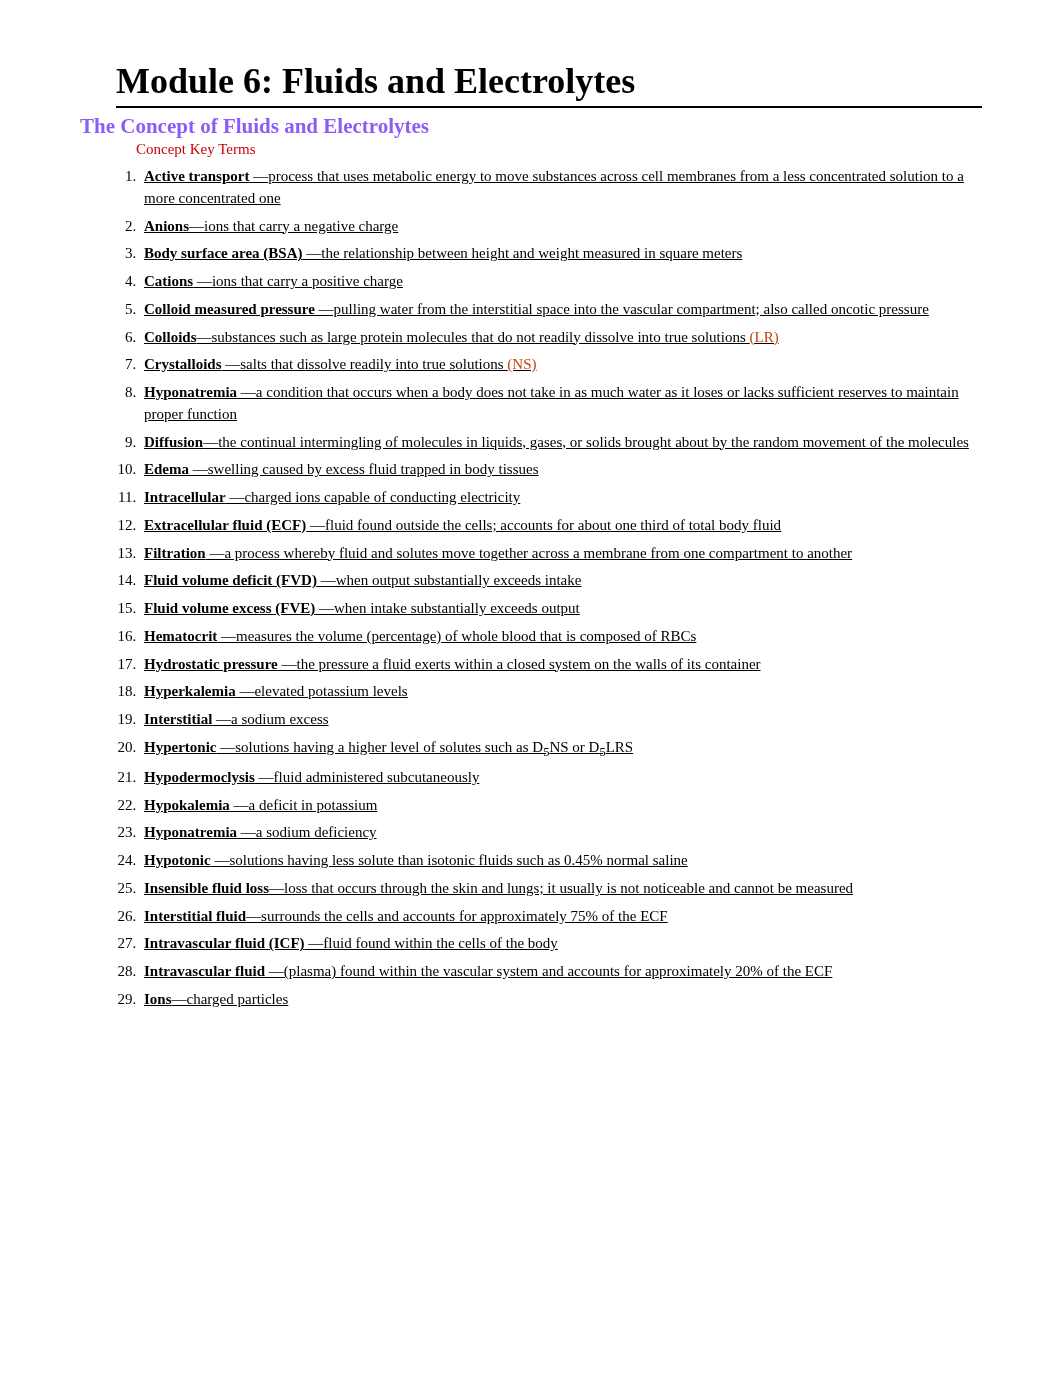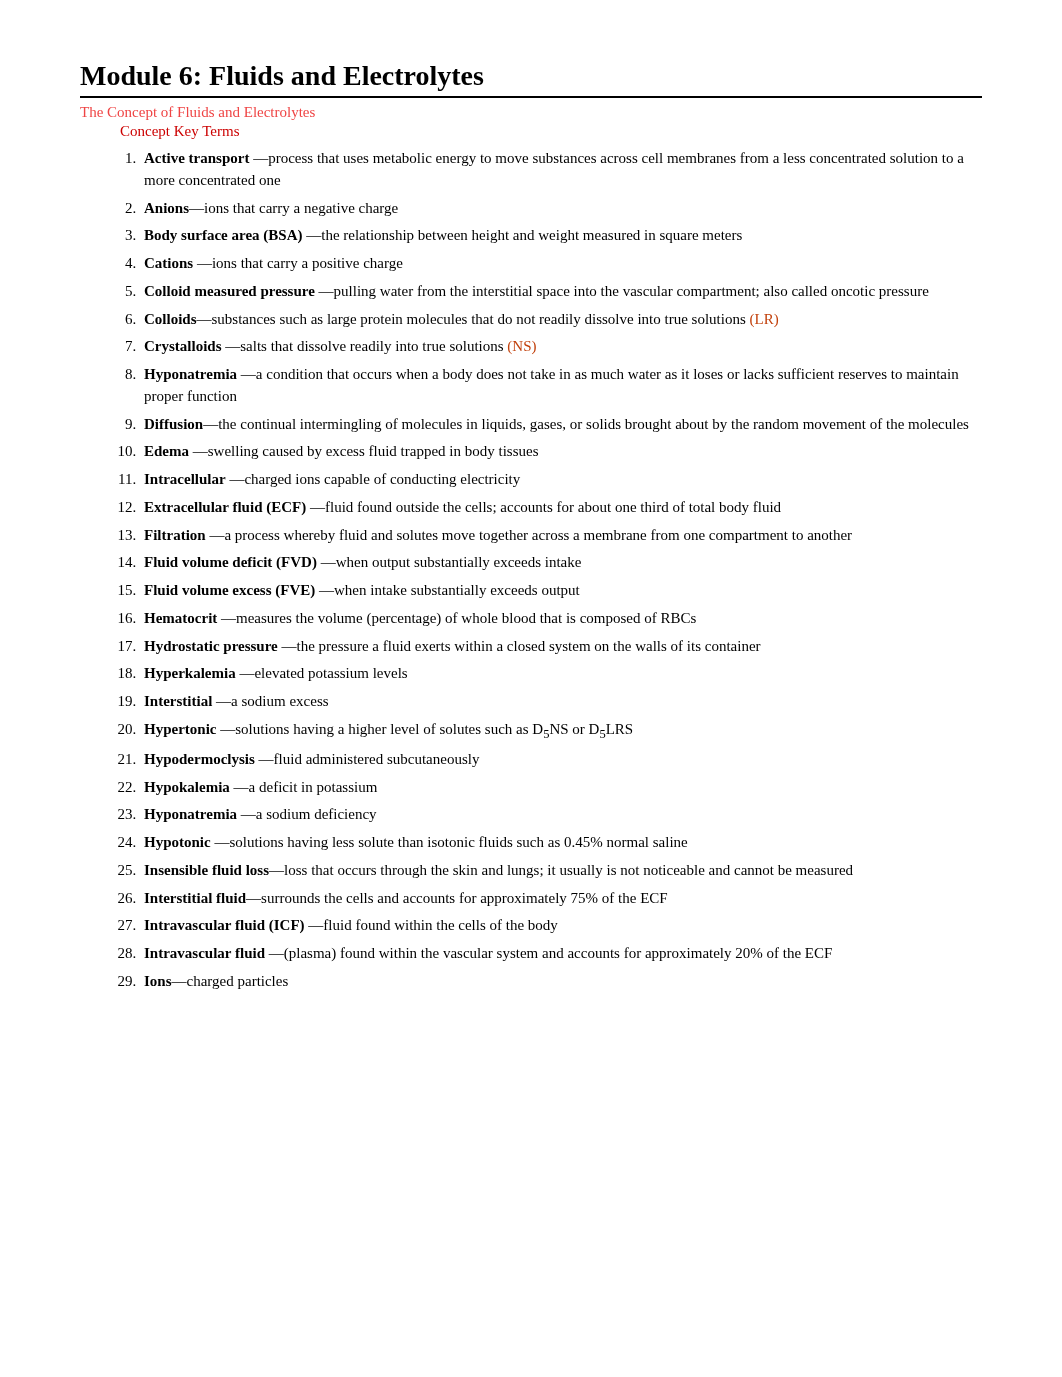--- a/index.html
+++ b/index.html
@@ -17,51 +17,53 @@
       min-height: 1377px;
       padding: 60px 80px 60px 80px;
     }
 
     .page-container {
       max-width: 920px;
       margin: 0 auto;
     }
 
     .module-title {
-      font-size: 28px;
+      font-size: 36px;
       font-weight: bold;
       margin-bottom: 6px;
       border-bottom: 2px solid #000;
       padding-bottom: 4px;
+      margin-left: 36px;
     }
 
     .concept-title {
-      color: #ef4444;
-      font-size: 15px;
+      color: #8b5cf6;
+      font-size: 21px;
       margin-bottom: 2px;
-      font-weight: normal;
+      font-weight: bold;
     }
 
     .concept-subtitle {
       color: #cc0000;
       font-size: 15px;
-      margin-left: 40px;
+      margin-left: 56px;
       margin-bottom: 8px;
       font-weight: normal;
     }
 
     .terms-list {
       margin-left: 60px;
       list-style-type: decimal;
     }
 
     .terms-list li {
       margin-bottom: 6px;
       line-height: 1.45;
       padding-left: 4px;
+      text-decoration: underline;
     }
 
     .red-text {
       color: #c2410c;
     }
 
     .page-wrapper {
       position: relative;
       min-height: 1377px;
     }

